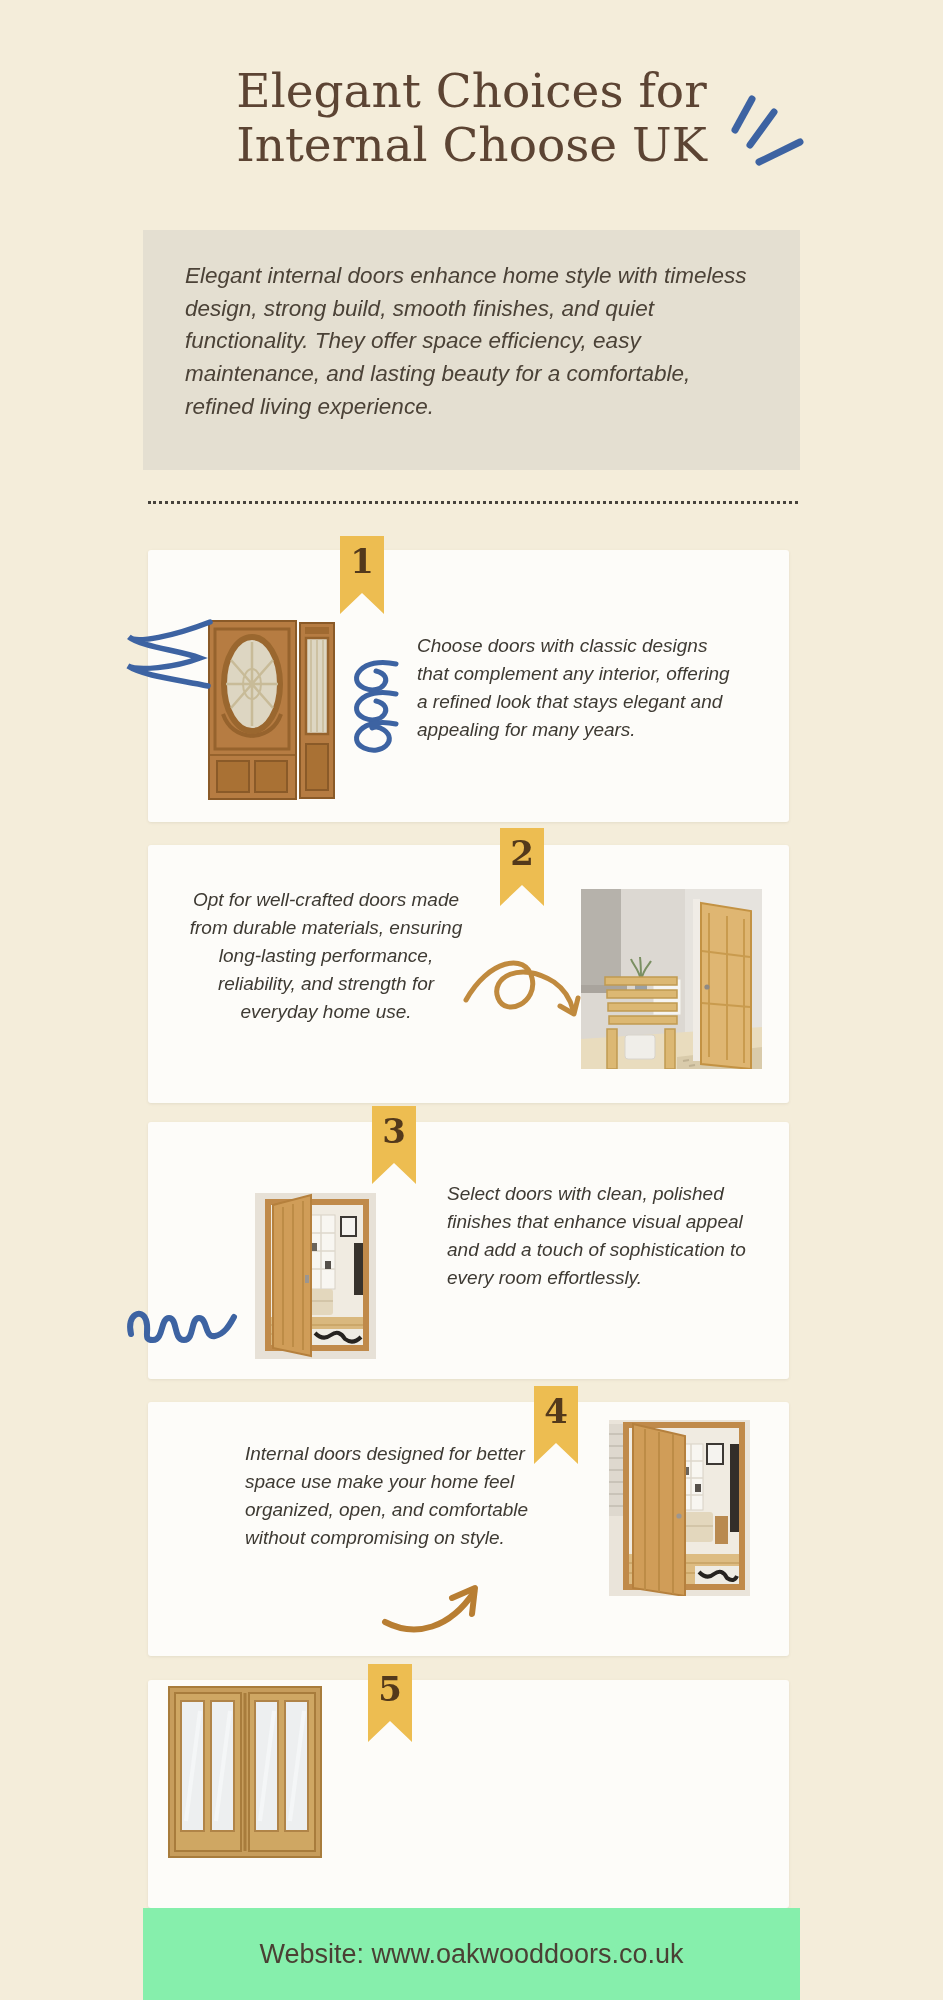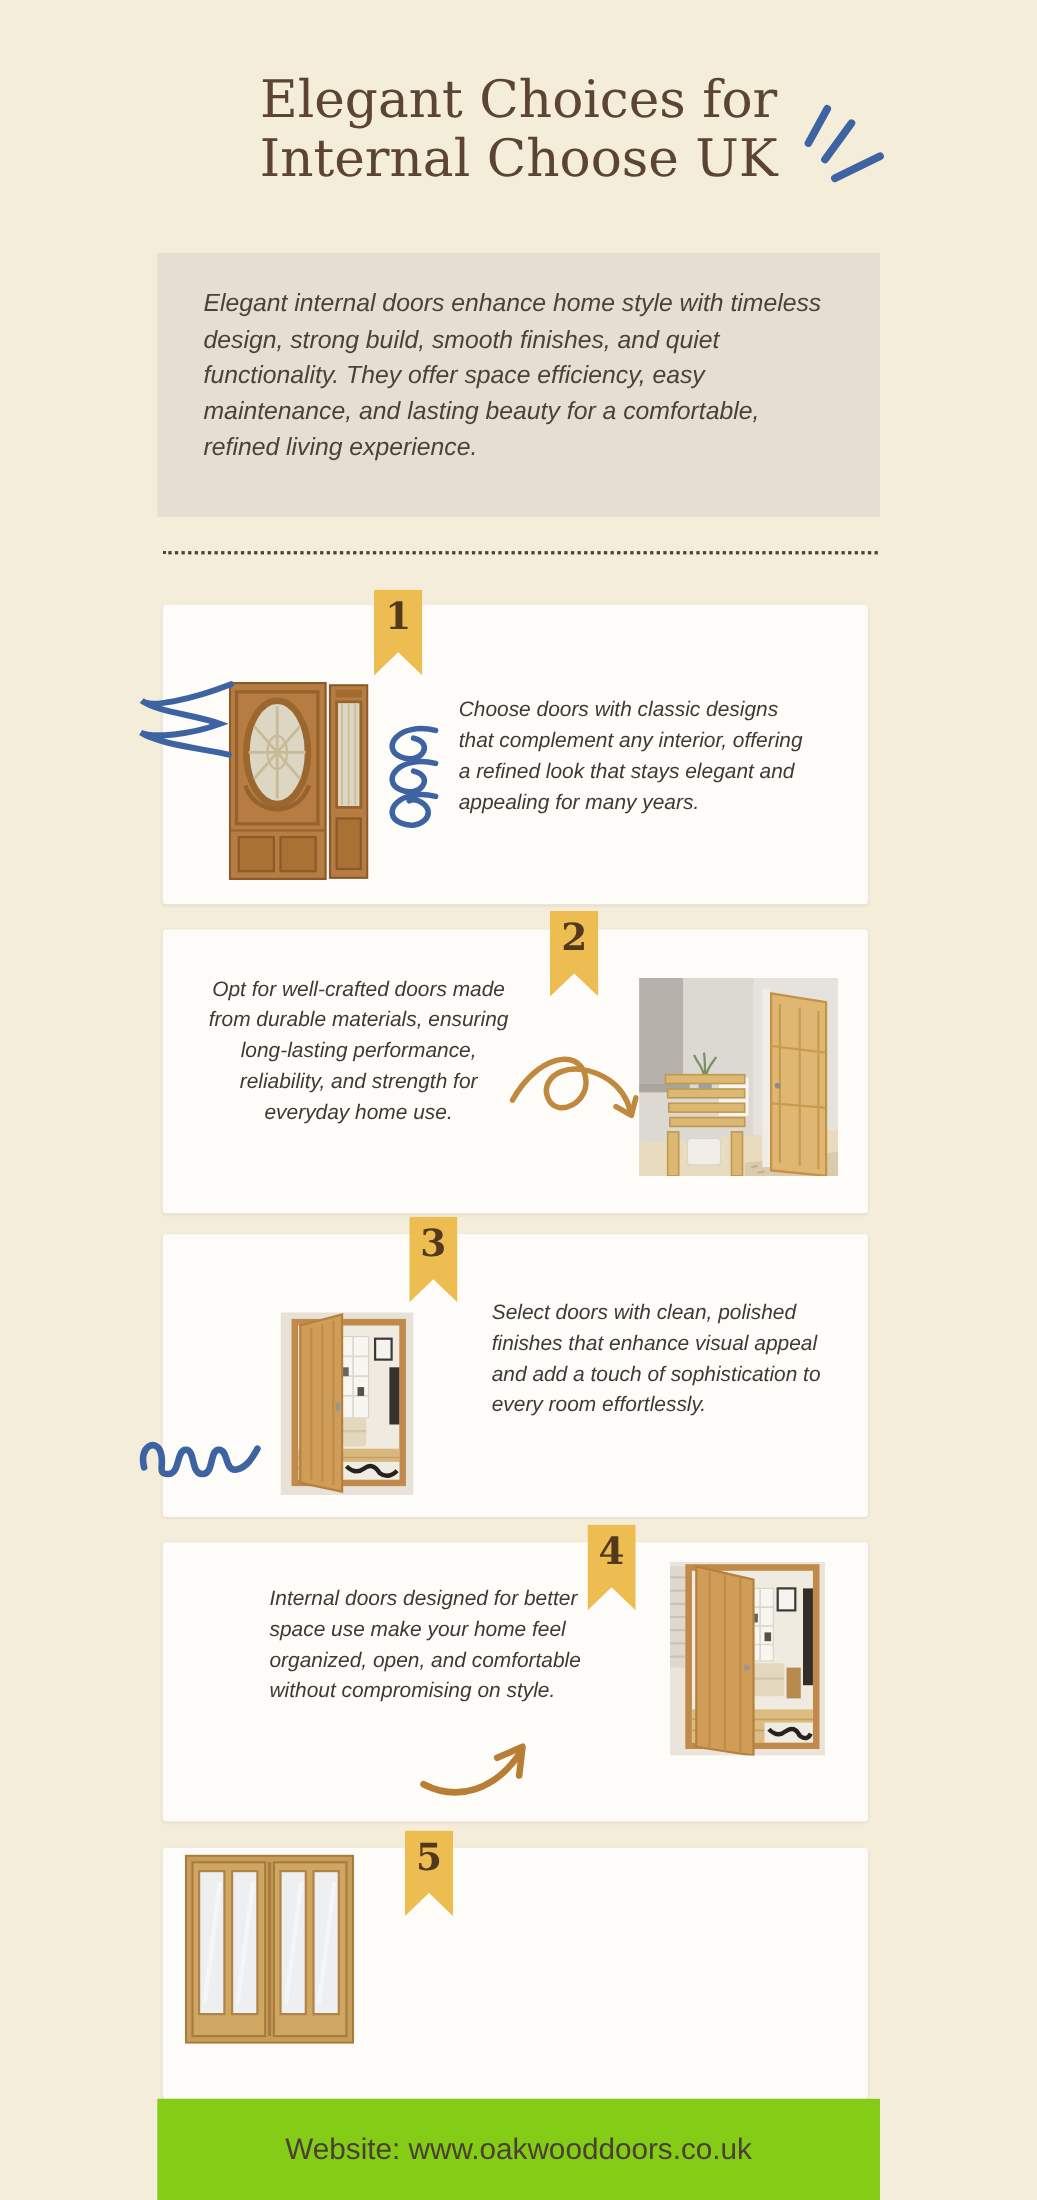--- a/index.html
+++ b/index.html
@@ -53,21 +53,21 @@
 
   .doodle{position:absolute;z-index:5;line-height:0;}
   .d-title{left:726px;top:90px;}
   .d-zigzag{left:116px;top:616px;}
   .d-spiral{left:344px;top:658px;}
   .d-curl{left:460px;top:948px;}
   .d-wave{left:124px;top:1290px;}
   .d-swoosh{left:380px;top:1570px;}
 
   .footer-strip{position:absolute;left:143px;top:1908px;width:657px;height:92px;
-    background:#84cc16;display:flex;align-items:center;justify-content:center;}
+    background:#86efac;display:flex;align-items:center;justify-content:center;}
   .footer-strip span{font-size:27px;color:#4a4034;}
 </style>
 </head>
 <body>
 
 <div class="page">
 
   <div class="title">
     <div>Elegant Choices for</div>
     <div>Internal Choose UK</div>

